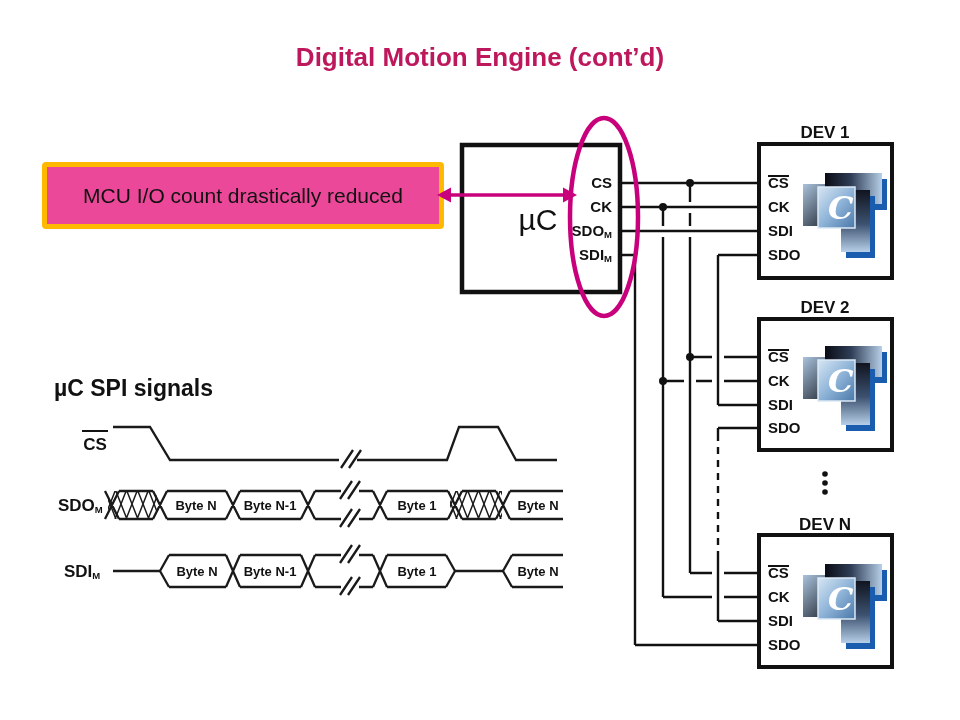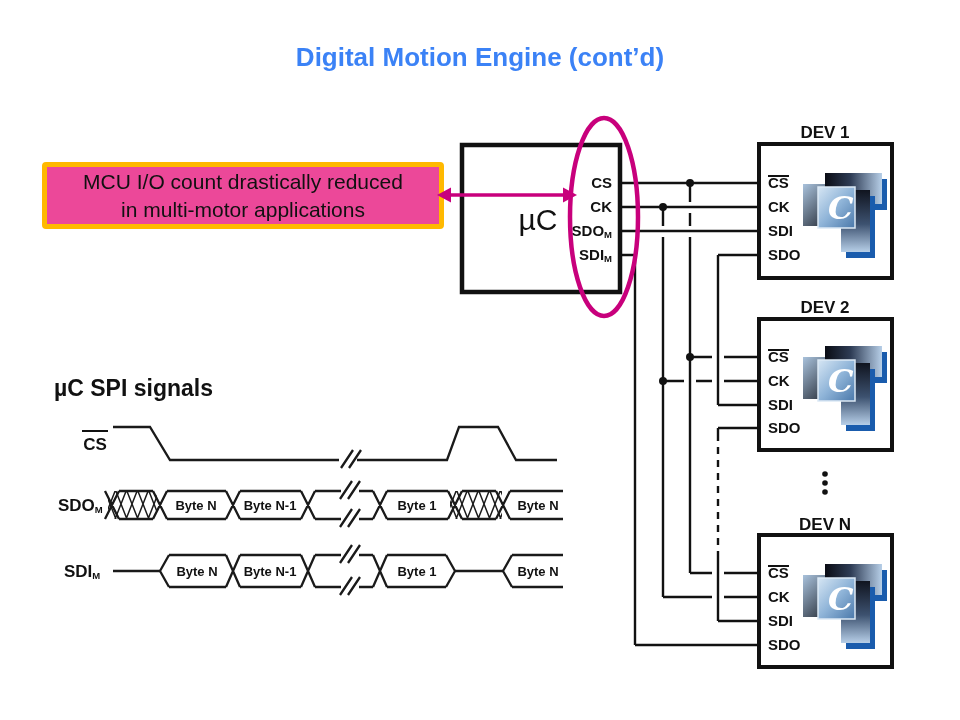--- a/index.html
+++ b/index.html
@@ -6,21 +6,21 @@
     --magenta:#C8007C;
     --callout-border:#FFB900;
     --logo-blue:#1A5CAD;
   }
   *{margin:0;padding:0;box-sizing:border-box;}
   html,body{width:960px;height:720px;background:#fff;overflow:hidden;}
   body{font-family:"Liberation Sans", sans-serif;position:relative;}
   .page{position:absolute;inset:0;width:960px;height:720px;background:#fff;}
   .slide-title{
     position:absolute;top:42px;left:0;width:960px;text-align:center;
-    font-size:26px;font-weight:bold;color:#3b82f6;letter-spacing:0px;
+    font-size:26px;font-weight:bold;color:#be185d;letter-spacing:0px;
   }
   .callout{
     position:absolute;left:42px;top:162px;width:402px;height:67px;
     border:5px solid var(--callout-border);border-radius:4px;background:#ec4899;
     display:flex;flex-direction:column;justify-content:center;align-items:center;
     font-size:21px;line-height:28px;color:#111;text-align:center;
   }
   svg.diagram{position:absolute;left:0;top:0;width:960px;height:720px;}
   
   .wire{stroke:#111;stroke-width:2.4;fill:none;}
@@ -44,21 +44,20 @@
 </style>
 </head>
 <body>
 
 <div class="page">
 
   <div class="slide-title">Digital Motion Engine (cont’d)</div>
 
   <div class="callout">
     <span>MCU I/O count drastically reduced</span>
-    <span>in multi-motor applications</span>
   </div>
 
   <svg class="diagram" viewBox="0 0 960 720" xmlns="http://www.w3.org/2000/svg">
     <defs>
       <pattern id="hatchPat" patternUnits="userSpaceOnUse" width="11" height="28">
         <path d="M0,0 L11,28 M0,28 L11,0" stroke="#1a1a1a" stroke-width="1.5" fill="none"></path>
       </pattern>
       <linearGradient id="gH" x1="0" y1="0" x2="1" y2="0">
         <stop offset="0" stop-color="#0a0c14"></stop>
           <stop offset="0.45" stop-color="#2e3c55"></stop>

